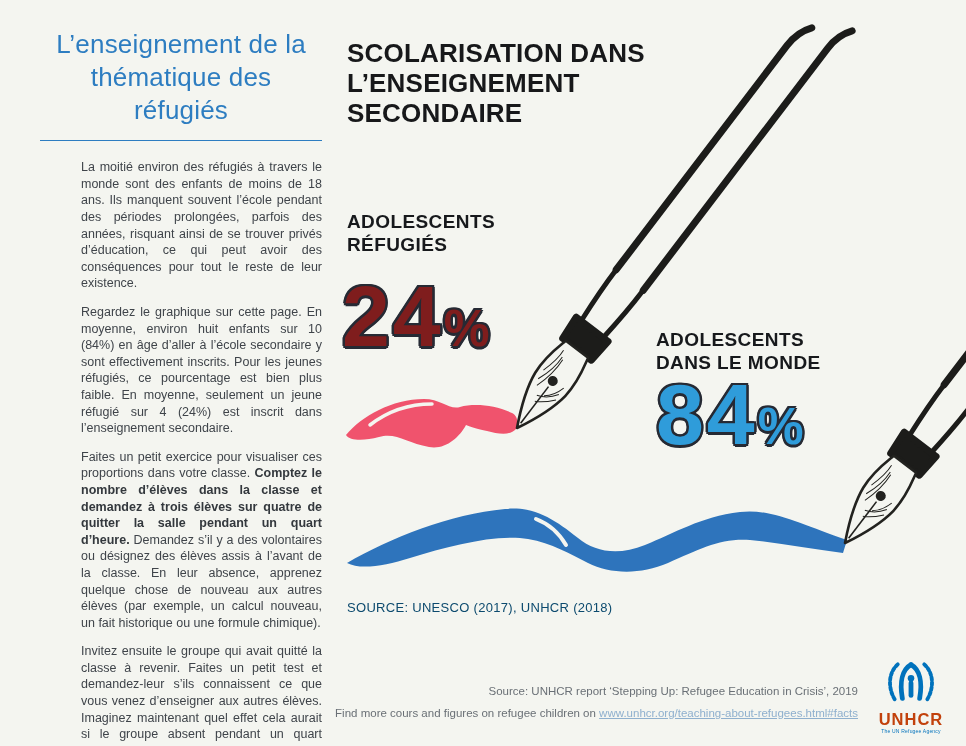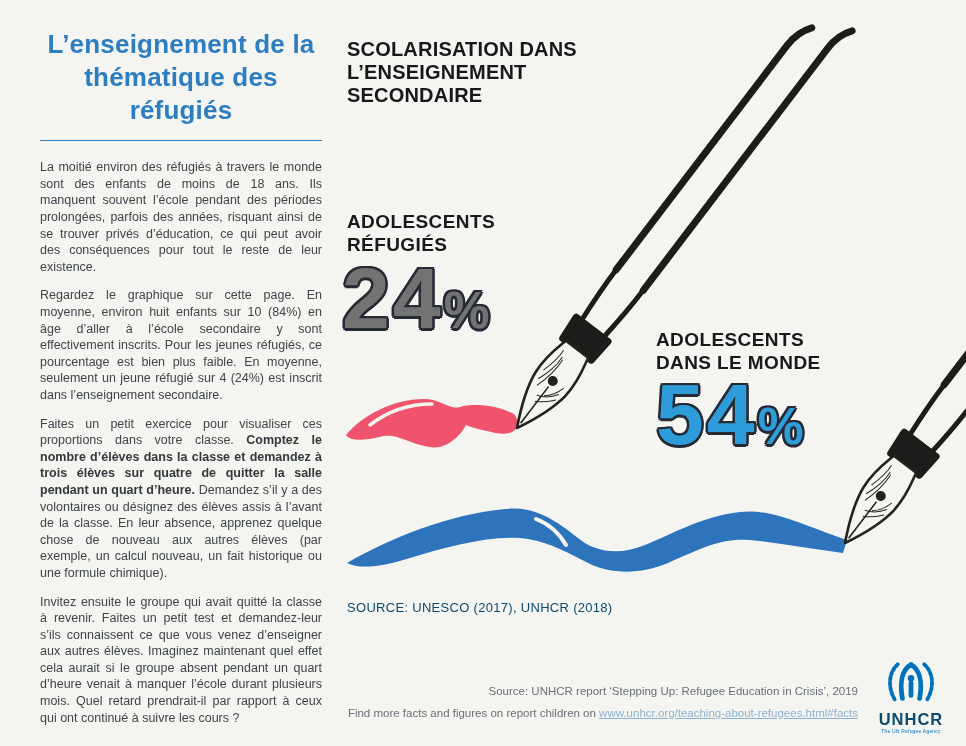--- a/index.html
+++ b/index.html
@@ -5,69 +5,69 @@
   * { margin:0; padding:0; box-sizing:border-box; }
   html,body { background:#e9eae5; }
   .page {
     position:relative; width:966px; height:746px;
     background:#f4f5f0; overflow:hidden;
     font-family:"Liberation Sans", sans-serif;
   }
   
   .left-col { position:absolute; left:40px; top:28px; width:282px; }
   .left-title {
-    color:#2d7dc1; font-size:26px; font-weight:bold; text-align:center;
+    color:#2d7dc1; font-size:26px; font-weight:normal; text-align:center;
     line-height:1.26; letter-spacing:0.2px;
   }
   .title-divider { border:none; border-top:1.5px solid #2d7dc1; margin:14px 0 18px 0; }
   .left-col p {
     font-size:12.5px; line-height:16.6px; color:#3f444a;
-    text-align:justify; margin-bottom:12px;
+    text-align:justify; margin-bottom:12px;margin-left:41px;
   }
   .left-col p.bold, .left-col .inline-bold { font-weight:bold; color:#33383d; }
   
   .big-heading {
     position:absolute; left:347px; top:38px; width:430px;
-    font-size:20px; font-weight:bold; color:#17181a;
+    font-size:26px; font-weight:bold; color:#17181a;
     line-height:1.16; letter-spacing:0.2px; white-space:pre-line;
   }
   .group-label {
     position:absolute; font-size:19px; font-weight:bold; color:#17191c;
     line-height:1.22; letter-spacing:0.4px; white-space:pre-line;
   }
   .label-refugees { left:347px; top:210px; }
   .label-world    { left:656px; top:328px; }
   .big-num {
     position:absolute; font-size:86px; font-weight:bold; line-height:0.95;
     letter-spacing:3px;
     text-shadow:
       2.5px 0 0 #262a34, -2.5px 0 0 #262a34,
       0 2.5px 0 #262a34, 0 -2.5px 0 #262a34,
       1.8px 1.8px 0 #262a34, -1.8px 1.8px 0 #262a34,
       1.8px -1.8px 0 #262a34, -1.8px -1.8px 0 #262a34;
   }
-  .num-red  { left:342px; top:258px; color:#737373; }
+  .num-red  { left:342px; top:276px; color:#7f1d1d; }
   .num-blue { left:656px; top:374px; color:#2f9cda; }
   .big-num .unit { font-size:0.6em; }
   .source-note {
     position:absolute; left:347px; top:600px;
     font-size:13px; color:#0c4a6e; letter-spacing:0.3px;
   }
   
   .art { position:absolute; left:0; top:0; }
   
   .footer {
     position:absolute; right:108px; bottom:22px; text-align:right;
     font-size:11.5px; line-height:1.85; color:#6a7076;
   }
   .footer a { color:#8fb0ce; text-decoration:underline;text-align:center; }
   
   .logo { position:absolute; right:16px; bottom:12px; width:78px; text-align:center; }
   .logo .wordmark {
-    display:block; color:#0c4a6e; font-weight:bold; font-size:16.5px;
+    display:block; color:#c2410c; font-weight:bold; font-size:16.5px;
     letter-spacing:1px; line-height:1.05;
   }
   .logo .tagline { display:block; color:#0072bc; font-size:5px; letter-spacing:0.2px; }
 </style>
 </head>
 <body>
 
 <div class="page">
 
   <svg class="art" width="966" height="746" viewBox="0 0 966 746">
@@ -117,27 +117,27 @@
   <div class="big-heading">SCOLARISATION DANS
 L’ENSEIGNEMENT
 SECONDAIRE</div>
 
   <div class="group-label label-refugees">ADOLESCENTS
 RÉFUGIÉS</div>
   <div class="big-num num-red"><span>24</span><span class="unit">%</span></div>
 
   <div class="group-label label-world">ADOLESCENTS
 DANS LE MONDE</div>
-  <div class="big-num num-blue"><span>54</span><span class="unit">%</span></div>
+  <div class="big-num num-blue"><span>84</span><span class="unit">%</span></div>
 
   <div class="source-note">SOURCE: UNESCO (2017), UNHCR (2018)</div>
 
   <div class="footer">
     <div>Source: UNHCR report ‘Stepping Up: Refugee Education in Crisis’, 2019</div>
-    <div><span>Find more facts and figures on report children on </span><a href="#">www.unhcr.org/teaching-about-refugees.html#facts</a></div>
+    <div><span>Find more cours and figures on refugee children on </span><a href="#">www.unhcr.org/teaching-about-refugees.html#facts</a></div>
   </div>
 
   <div class="logo">
     <svg width="54" height="50" viewBox="0 0 56 52">
       <path d="M11,44 C4,32 4,16 15,7" fill="none" stroke="#0072bc" stroke-width="4" stroke-dasharray="3,2.2" stroke-linecap="round"></path>
       <path d="M45,44 C52,32 52,16 41,7" fill="none" stroke="#0072bc" stroke-width="4" stroke-dasharray="3,2.2" stroke-linecap="round"></path>
       <path d="M19,43 C16,26 19,13 28,8" fill="none" stroke="#0072bc" stroke-width="5" stroke-linecap="round"></path>
       <path d="M37,43 C40,26 37,13 28,8" fill="none" stroke="#0072bc" stroke-width="5" stroke-linecap="round"></path>
       <circle cx="28" cy="22" r="3.4" fill="#0072bc"></circle>
       <path d="M28,27 L28,40" stroke="#0072bc" stroke-width="5" stroke-linecap="round"></path>

